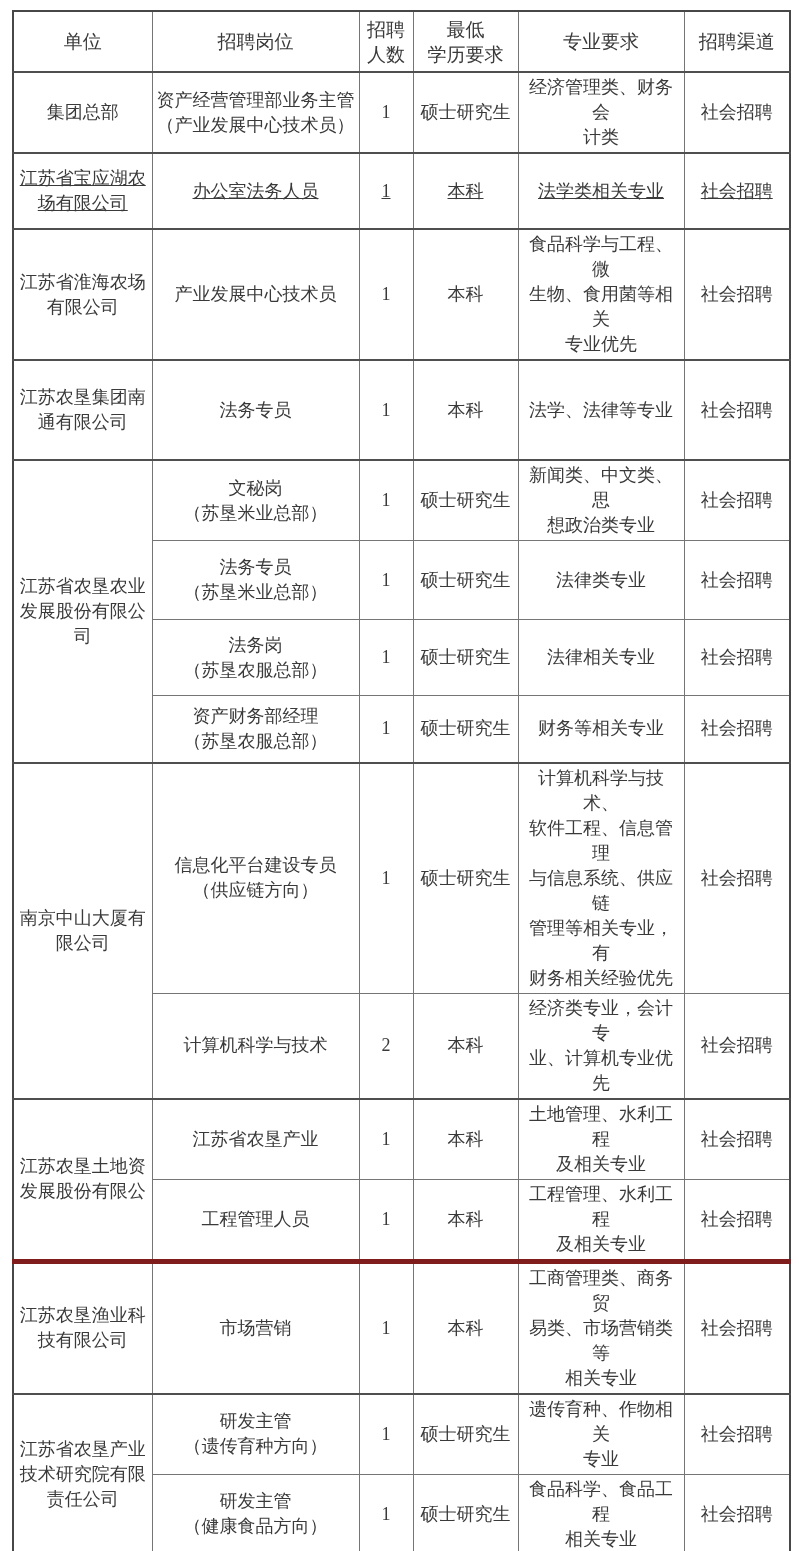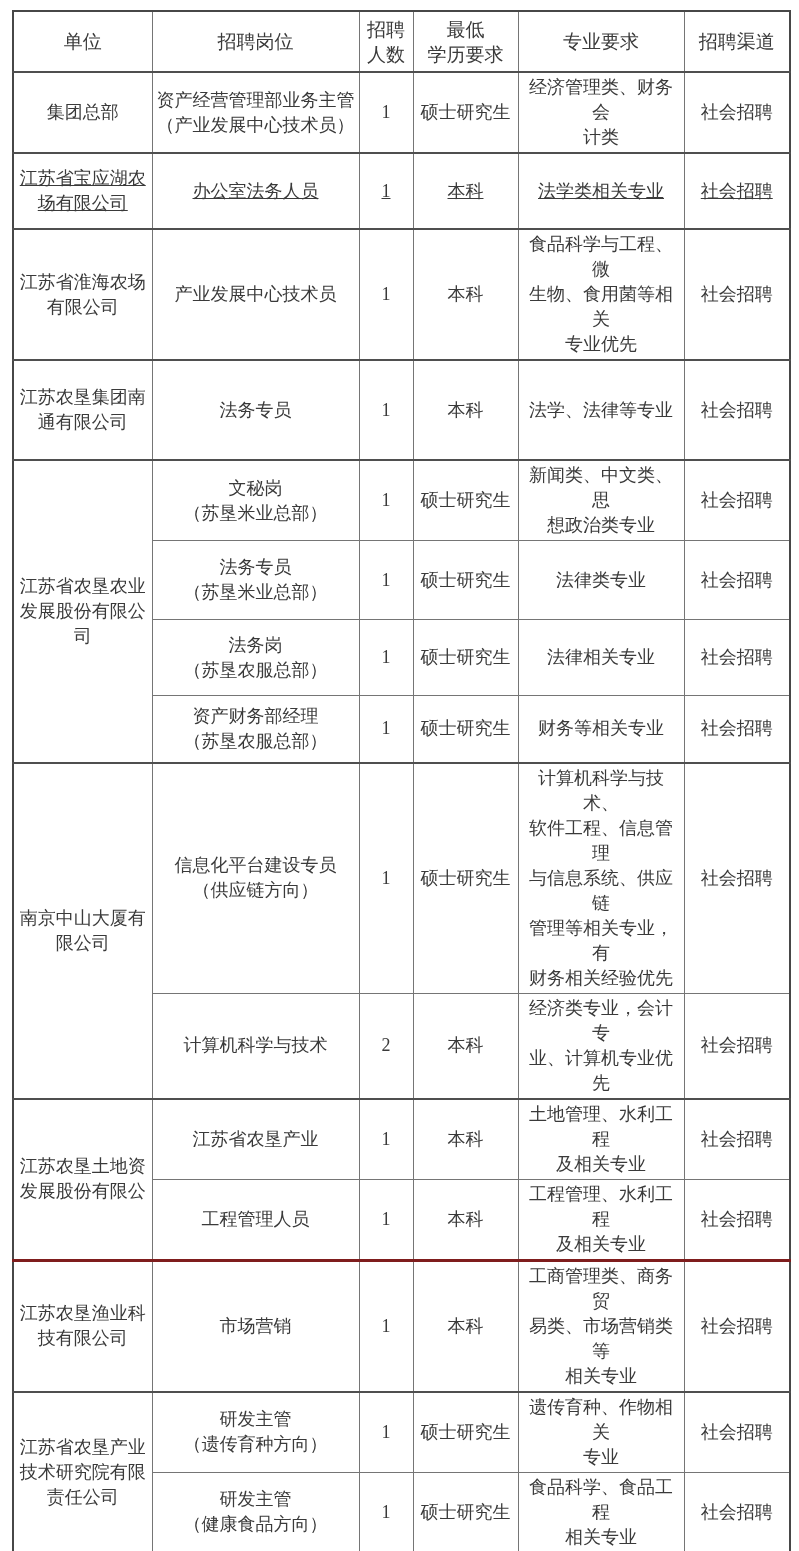--- a/index.html
+++ b/index.html
@@ -37,21 +37,21 @@
     box-sizing: border-box;
   }
   table.recruit thead th {
     font-size: 19px;
     border-bottom: 2px solid #4f4f4f;
   }
   tr.grp > th, tr.grp > td {
     border-top: 2px solid #4f4f4f;
   }
   tr.pgbrk > td {
-    border-top: 3px solid #7f1d1d;
+    border-top: 5px solid #7f1d1d;
   }
   td.al-left {
     text-align: left;
     padding-left: 7px;
     padding-right: 5px;
   }
   col.c-unit      { width: 139px; }
   col.c-position  { width: 207px; }
   col.c-count     { width: 54px; }
   col.c-education { width: 105px; }

